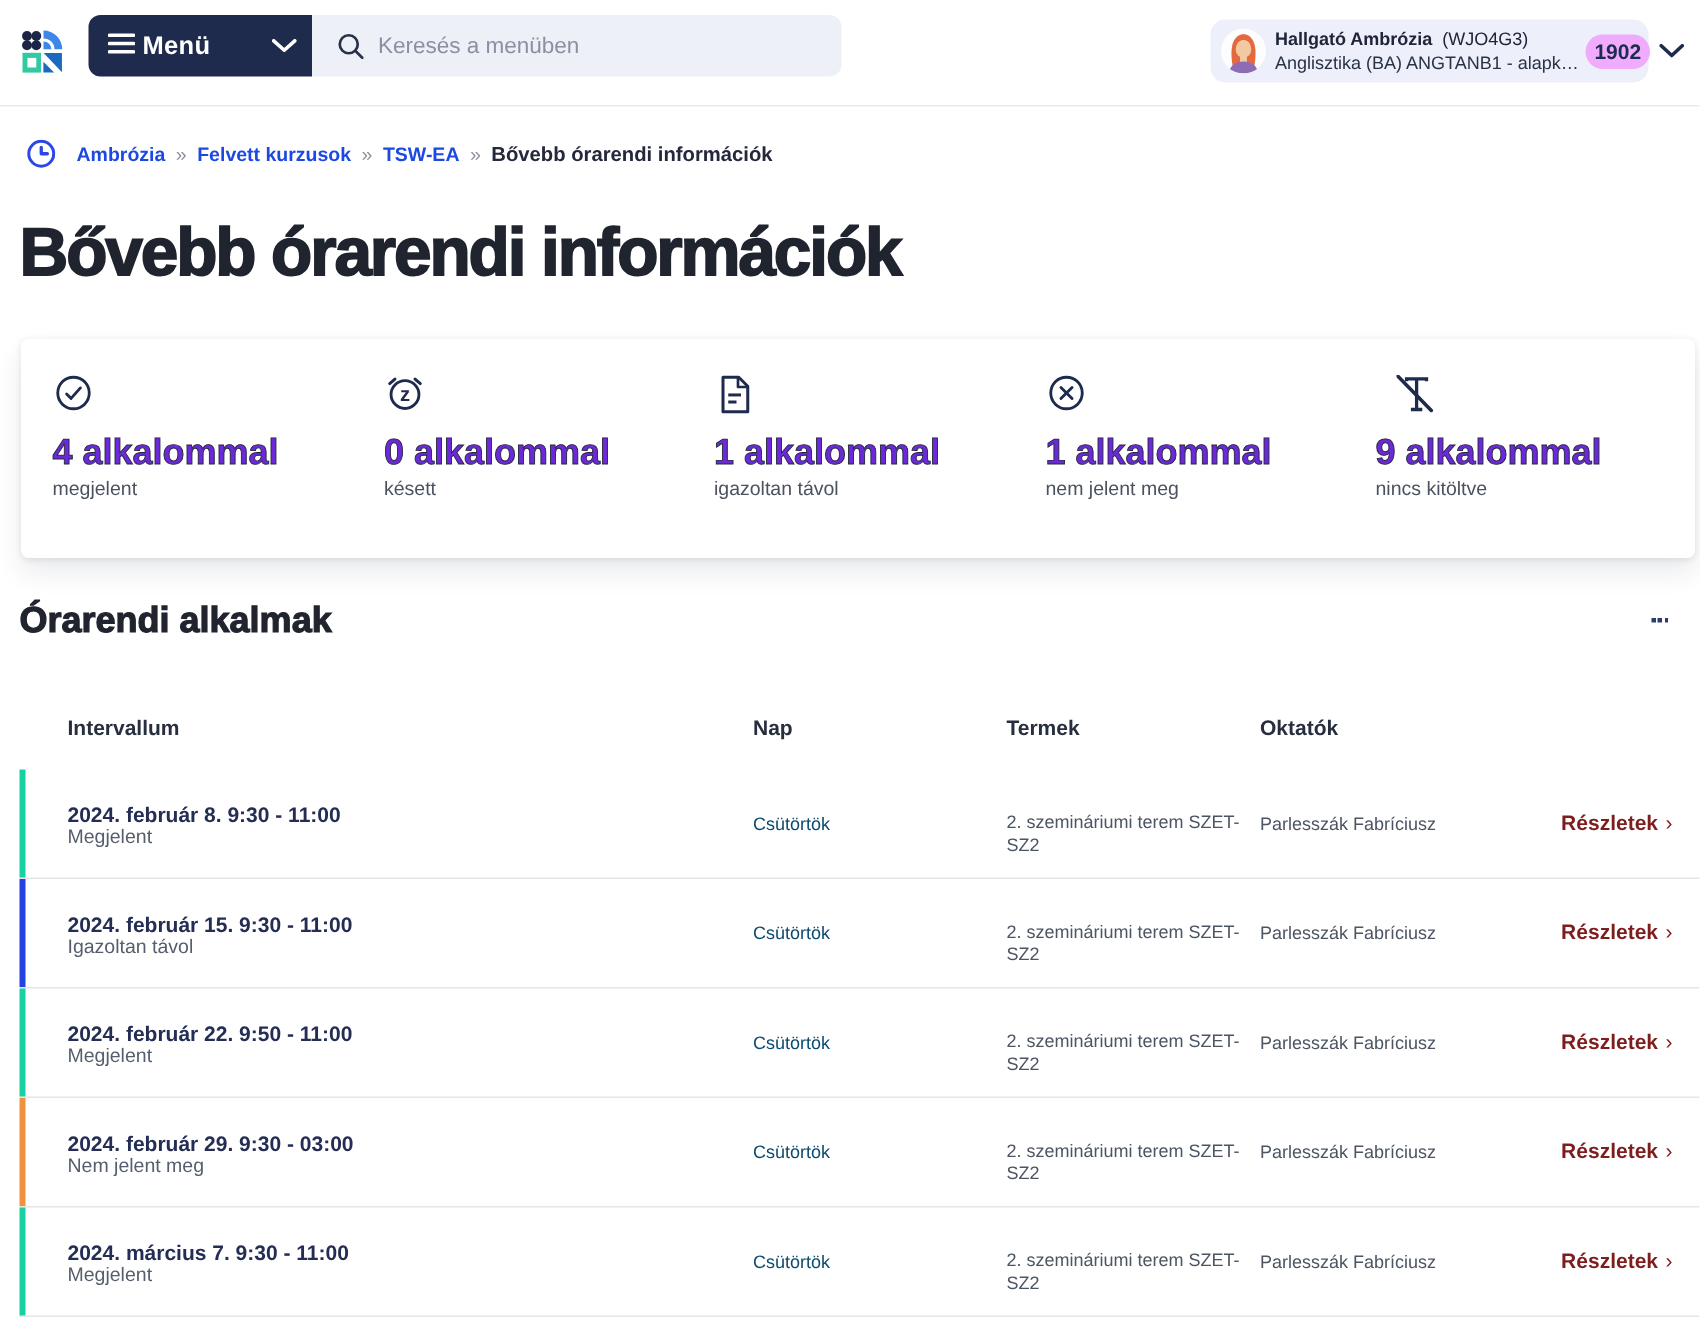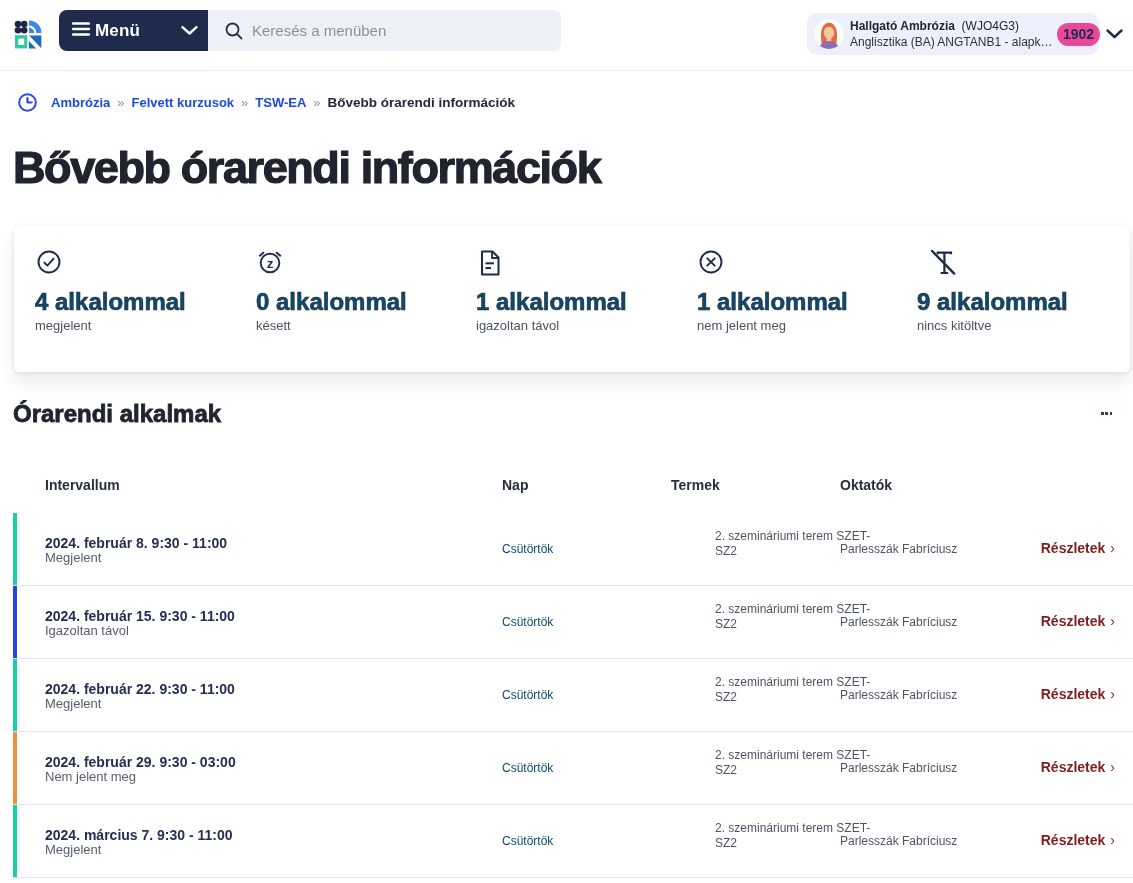--- a/index.html
+++ b/index.html
@@ -19,58 +19,58 @@
     background:#eef0f8; border-radius:0 8px 8px 0; }
   #searchbox .ph { position:absolute; left:44px; top:12px; color:#8a90a2; font-size:15px; }
 
   #chip { position:absolute; left:807px; top:13px; width:292px; height:42px;
     background:#edf0fa; border-radius:10px; }
   #chip .name { position:absolute; left:43px; top:6px; font-size:12px; color:#20253a; white-space:nowrap; }
   #chip .name b { font-weight:bold; }
   #chip .sub  { position:absolute; left:43px; top:21.5px; font-size:12px; color:#2a3245;
     white-space:nowrap; width:205px; overflow:hidden; text-overflow:ellipsis; }
   #pill { position:absolute; left:250px; top:10px; width:43px; height:23px;
-    background:#ec4899; border-radius:12px; color:#1c2b50; font-size:14px;
+    background:#f0abfc; border-radius:12px; color:#1c2b50; font-size:14px;
     font-weight:bold; text-align:center; line-height:23px; }
 
   
   #crumbs { position:absolute; left:18px; top:92px; height:20px;
     display:flex; align-items:center; font-size:13px; font-weight:bold; }
   #crumbs svg { margin-right:14px; }
   #crumbs a { color:#1b49e2; text-decoration:none; }
   #crumbs .sep { color:#8d939e; margin:0 7px; font-weight:normal; font-size:13px; }
   #crumbs .cur { color:#23283b; font-size:13.5px; }
 
   h1 { position:absolute; left:13px; top:142px; font-size:45px; color:#20242e;
     letter-spacing:-1.4px; font-weight:bold; -webkit-text-stroke:1.2px #20242e; }
 
   
   #card { position:absolute; left:14px; top:226px; width:1116px; height:146px;
     background:#fff; border-radius:5px;
     box-shadow:0 1px 4px rgba(30,40,70,0.10), 0 10px 18px rgba(30,40,70,0.09); }
   .stat { position:absolute; top:0; width:210px; }
   .stat svg { position:absolute; left:2px; top:24px; }
   .stat .num { position:absolute; left:0; top:62px; font-size:24px; font-weight:bold;
-    color:#0c4a6e; white-space:nowrap; -webkit-text-stroke:0.6px #222a38; }
+    color:#6d28d9; white-space:nowrap; -webkit-text-stroke:0.6px #222a38; }
   .stat .lab { position:absolute; left:0; top:92px; font-size:13px; color:#4a5260; white-space:nowrap; }
 
   
   h2 { position:absolute; left:13px; top:400px; font-size:24px; color:#20242e; font-weight:bold; -webkit-text-stroke:0.8px #20242e; }
   #dots { position:absolute; left:1101px; top:412px; display:flex; gap:1.8px; }
   #dots i { width:2.6px; height:2.6px; background:#2b3c6e; display:block; }
 
   
   .th { position:absolute; top:477px; font-size:14px; font-weight:bold; color:#272e3e; }
   .row { position:absolute; left:13px; width:1120px; height:73px;
     border-bottom:1px solid #e4e6ea; }
   .row .bar { position:absolute; left:0; top:0; width:4px; height:72px; }
   .row .date { position:absolute; left:32px; top:22px; font-size:14px; font-weight:bold; color:#242e55; }
   .row .st   { position:absolute; left:32px; top:36.5px; font-size:13px; color:#555e6c; }
   .row .nap  { position:absolute; left:489px; top:29px; font-size:12px; color:#0c4a6e; }
-  .row .term { position:absolute; left:658px; top:16px; font-size:12px; color:#4c5563; line-height:15px;margin-left:44px; }
+  .row .term { position:absolute; left:658px; top:28px; font-size:12px; color:#4c5563; line-height:15px; }
   .row .okt  { position:absolute; left:827px; top:29px; font-size:12px; color:#4c5563;text-align:right; }
   .row .link { position:absolute; right:18px; top:27px; font-size:14px; font-weight:bold;
     color:#7f1d1d; white-space:nowrap; }
   .row .link .chev { font-weight:normal; font-size:14px; margin-left:5px; }
 </style>
 </head>
 <body>
 
 <div id="header">
 
@@ -228,21 +228,21 @@
   <div class="bar" style="background:#2443e2;"></div>
   <div class="date">2024. február 15. 9:30 - 11:00</div>
   <div class="st">Igazoltan távol</div>
   <div class="nap">Csütörtök</div>
   <div class="term">2. szemináriumi terem SZET-<br>SZ2</div>
   <div class="okt">Parlesszák Fabríciusz</div>
   <div class="link">Részletek<span class="chev">›</span></div>
 </div>
 <div class="row" style="top:659px;">
   <div class="bar" style="background:#17d1a2;"></div>
-  <div class="date">2024. február 22. 9:30 - 11:00</div>
+  <div class="date">2024. február 22. 9:50 - 11:00</div>
   <div class="st">Megjelent</div>
   <div class="nap">Csütörtök</div>
   <div class="term">2. szemináriumi terem SZET-<br>SZ2</div>
   <div class="okt">Parlesszák Fabríciusz</div>
   <div class="link">Részletek<span class="chev">›</span></div>
 </div>
 <div class="row" style="top:732px;">
   <div class="bar" style="background:#ef913e;"></div>
   <div class="date">2024. február 29. 9:30 - 03:00</div>
   <div class="st">Nem jelent meg</div>

